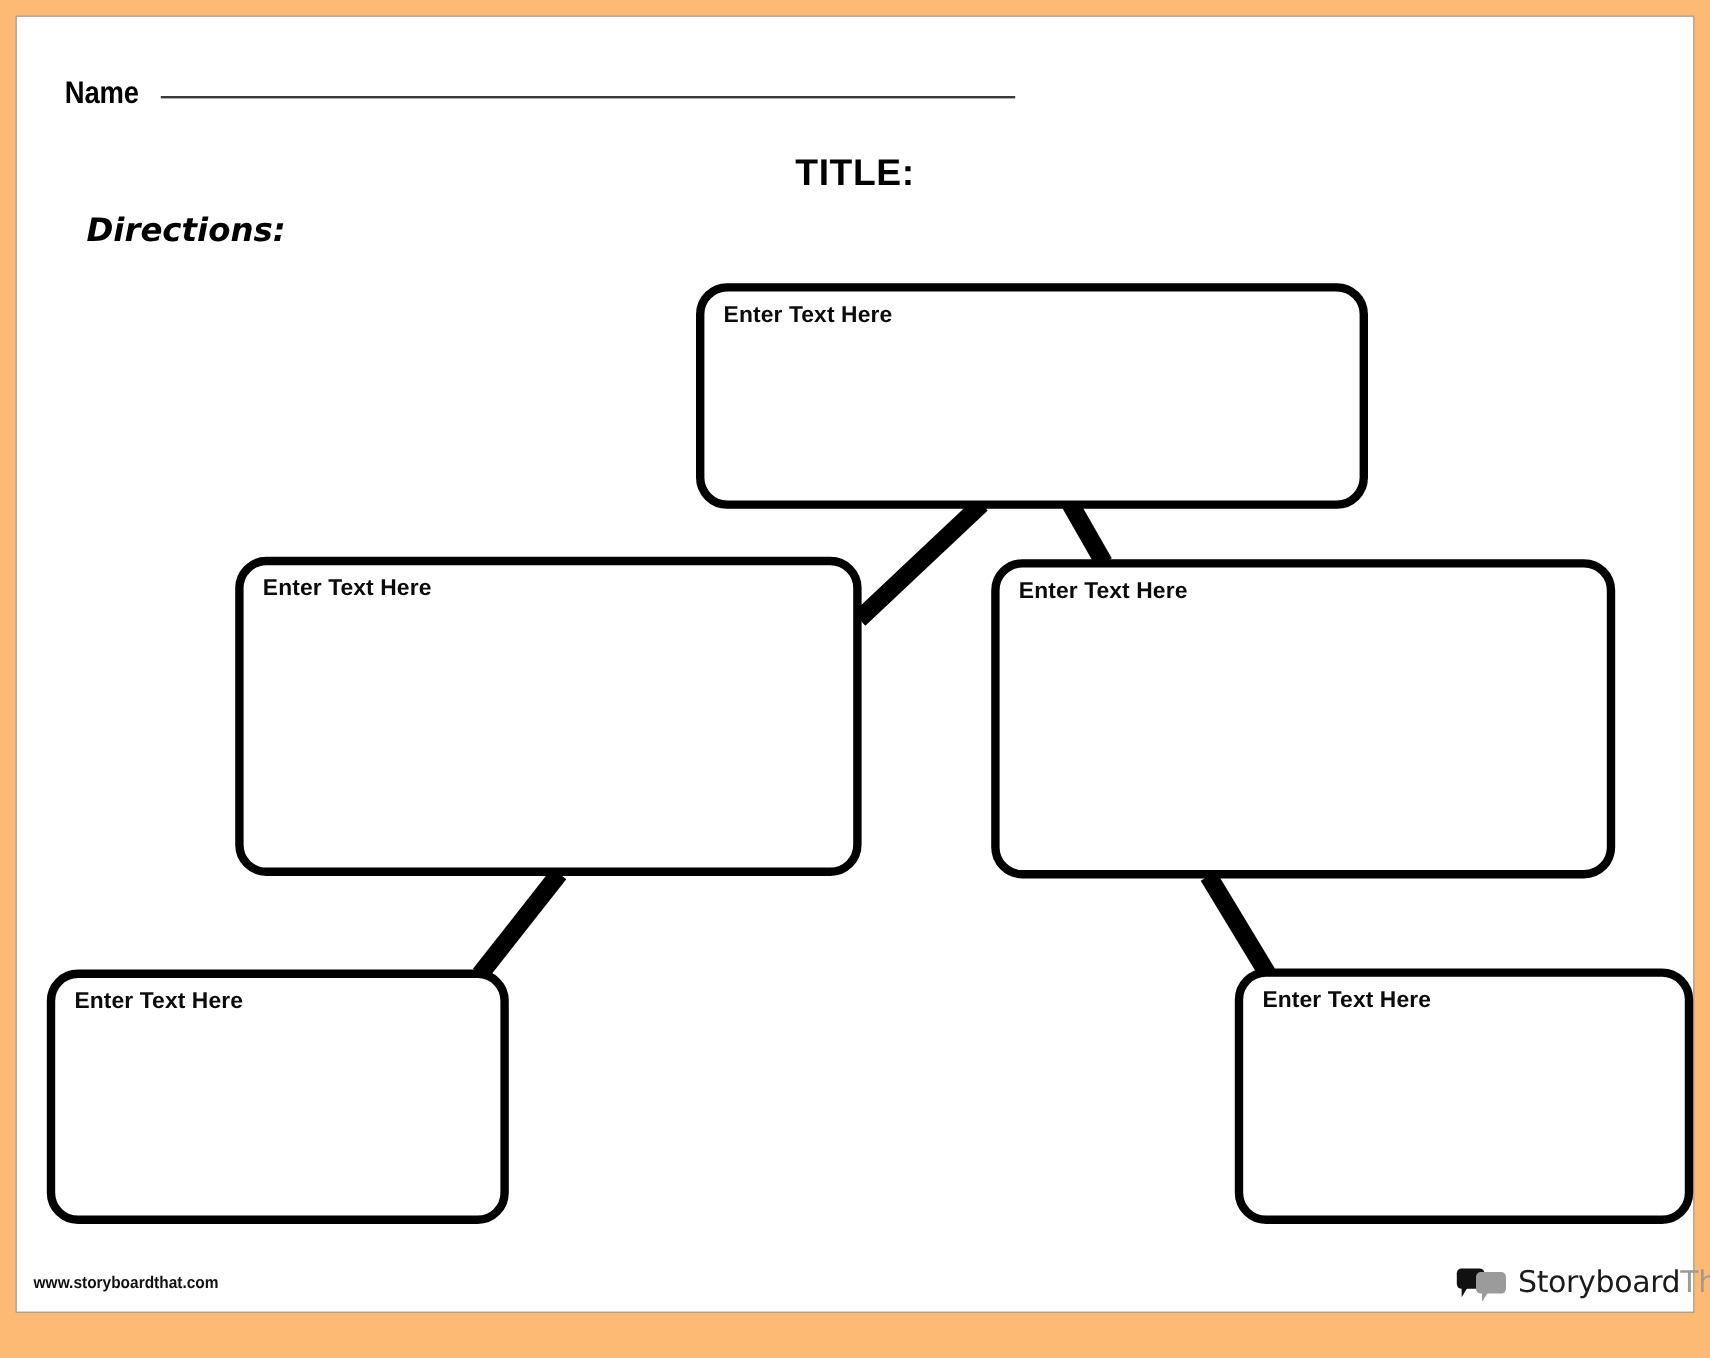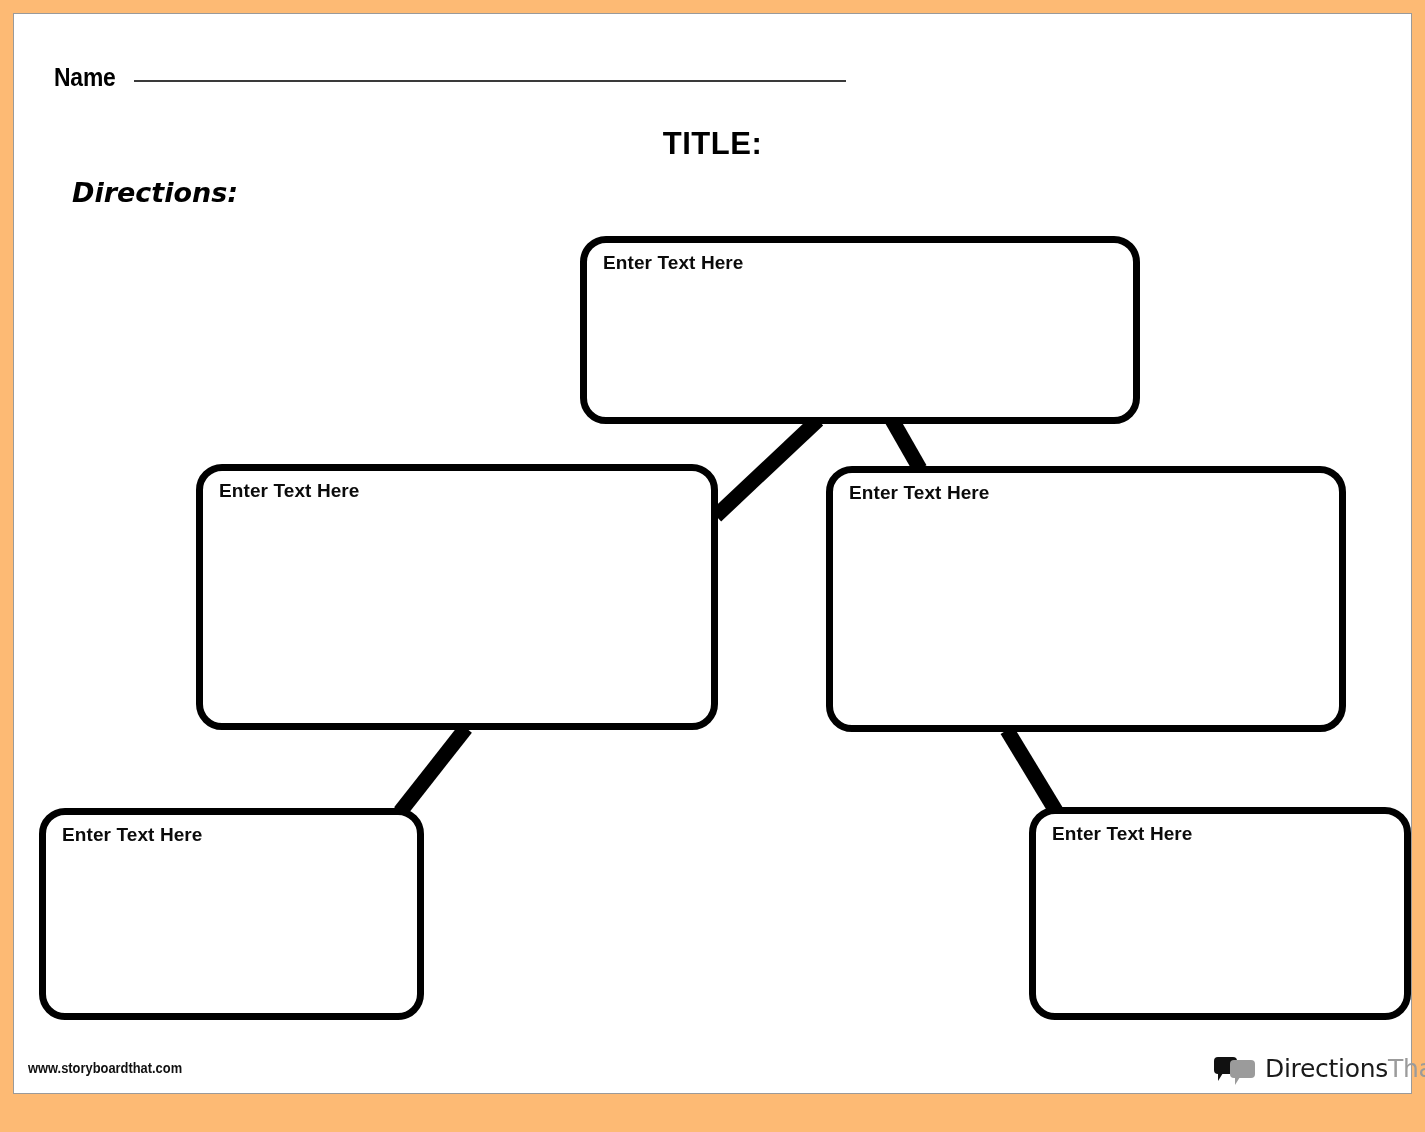--- a/index.html
+++ b/index.html
@@ -230,18 +230,18 @@
     </div>
 
     <div class="footer-url">www.storyboardthat.com</div>
 
     <div class="brand-logo">
       <span class="bubbles">
         <span class="bubble-back"></span>
         <span class="bubble-front"></span>
       </span>
       <span class="brand-text">
-        <span class="brand-dark">Directions</span><span class="brand-gray">That</span>
+        <span class="brand-dark">Storyboard</span><span class="brand-gray">That</span>
       </span>
     </div>
 
   </div>
 </div>
 
 </body></html>

